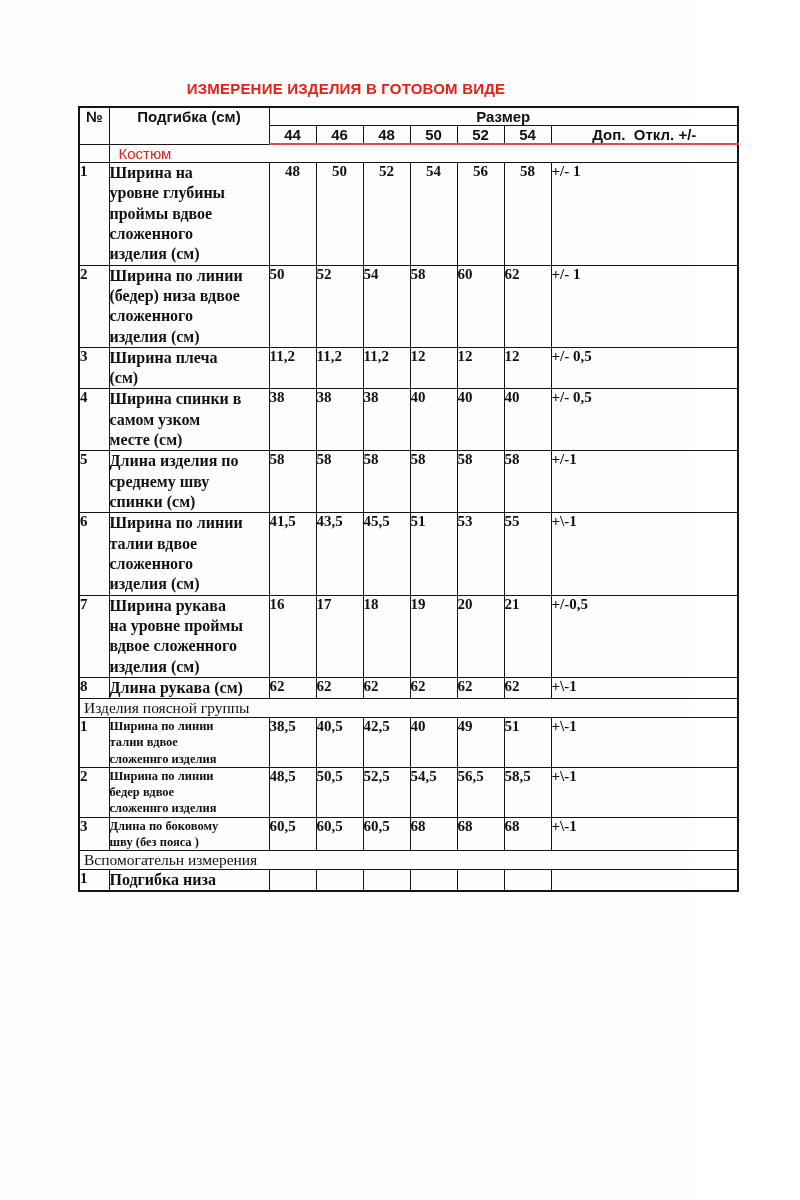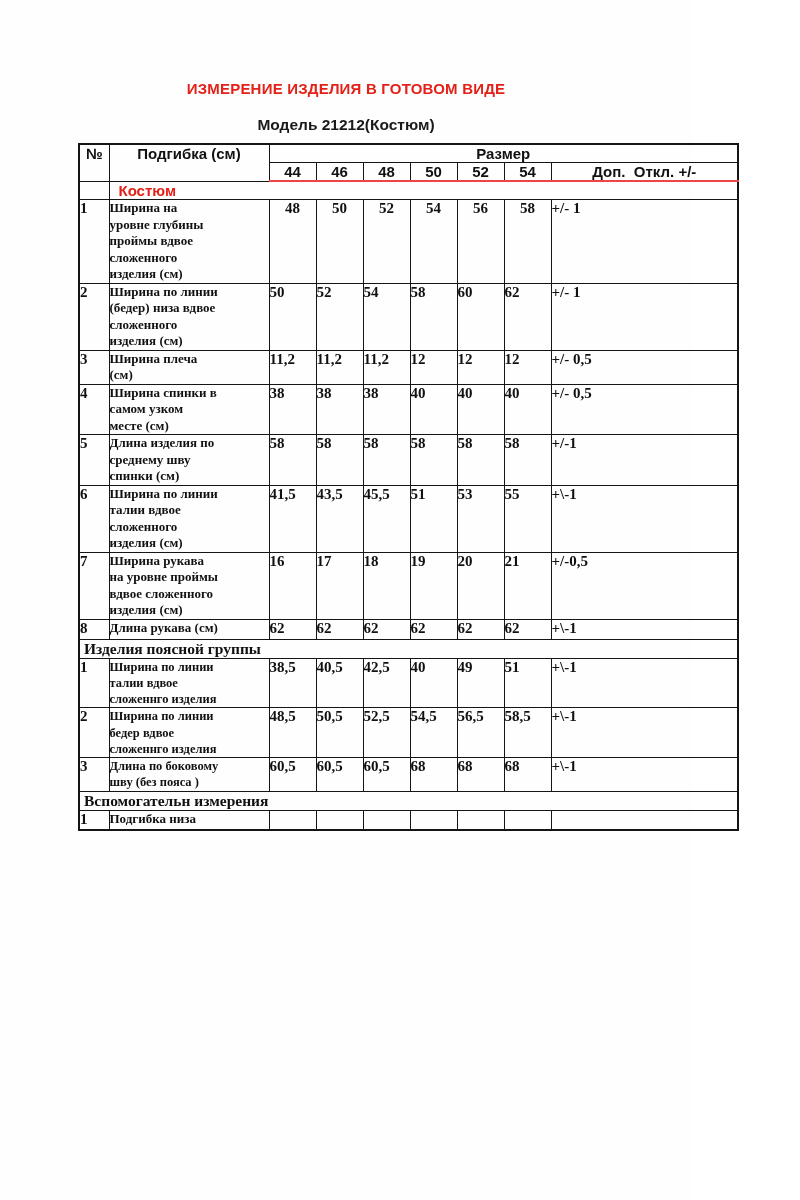--- a/index.html
+++ b/index.html
@@ -70,21 +70,21 @@
   }
   td.num {
     font-family: "Liberation Serif", serif;
     font-weight: bold;
     font-size: 15px;
     padding: 2px 0 2px 7px;
   }
   td.measure {
     font-family: "Liberation Serif", serif;
     font-weight: bold;
-    font-size: 13px;
+    font-size: 16px;
     line-height: 1.27;
     white-space: pre-line;
     padding: 2px 3px 2px 5px;
   }
   td.measure.small {
     font-size: 12.5px;
     line-height: 1.3;
   }
   td.val {
     font-family: "Liberation Serif", serif;
@@ -97,40 +97,39 @@
     text-align: center;
     padding-left: 0;
   }
   td.tol {
     font-family: "Liberation Serif", serif;
     font-weight: bold;
     font-size: 15px;
     padding: 2px 0 2px 7px;
   }
   td.section-label {
-    font-weight: bold;
+    font-weight: normal;
     padding: 2px 0 2px 7px;
   }
   td.section-label.kostyum {
     font-family: "Liberation Sans", sans-serif;
     font-size: 15px;
     padding-left: 9px;
   }
   td.section-label.full {
     font-family: "Liberation Serif", serif;
     font-size: 15.5px;
     padding-left: 4px;
   }
 </style>
 </head>
 <body>
 
 <div class="page">
   <div class="doc-title accent-red" style="color: rgb(227, 33, 25);">ИЗМЕРЕНИЕ ИЗДЕЛИЯ В ГОТОВОМ ВИДЕ</div>
-  <div class="doc-model">Модель 21212(Костюм)</div>
 
   <table class="meas">
     <colgroup>
       <col style="width:30px">
       <col style="width:160px">
       <col style="width:47px">
         <col style="width:47px">
         <col style="width:47px">
       <col style="width:47px">
         <col style="width:47px">

